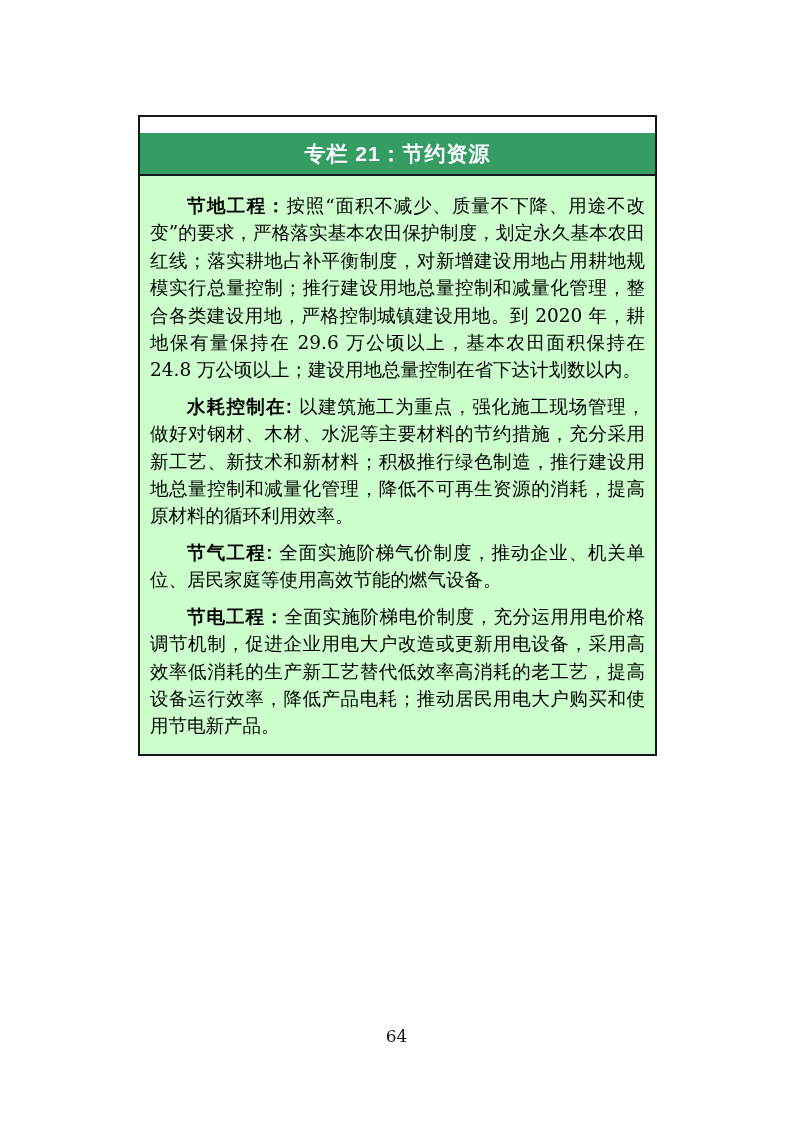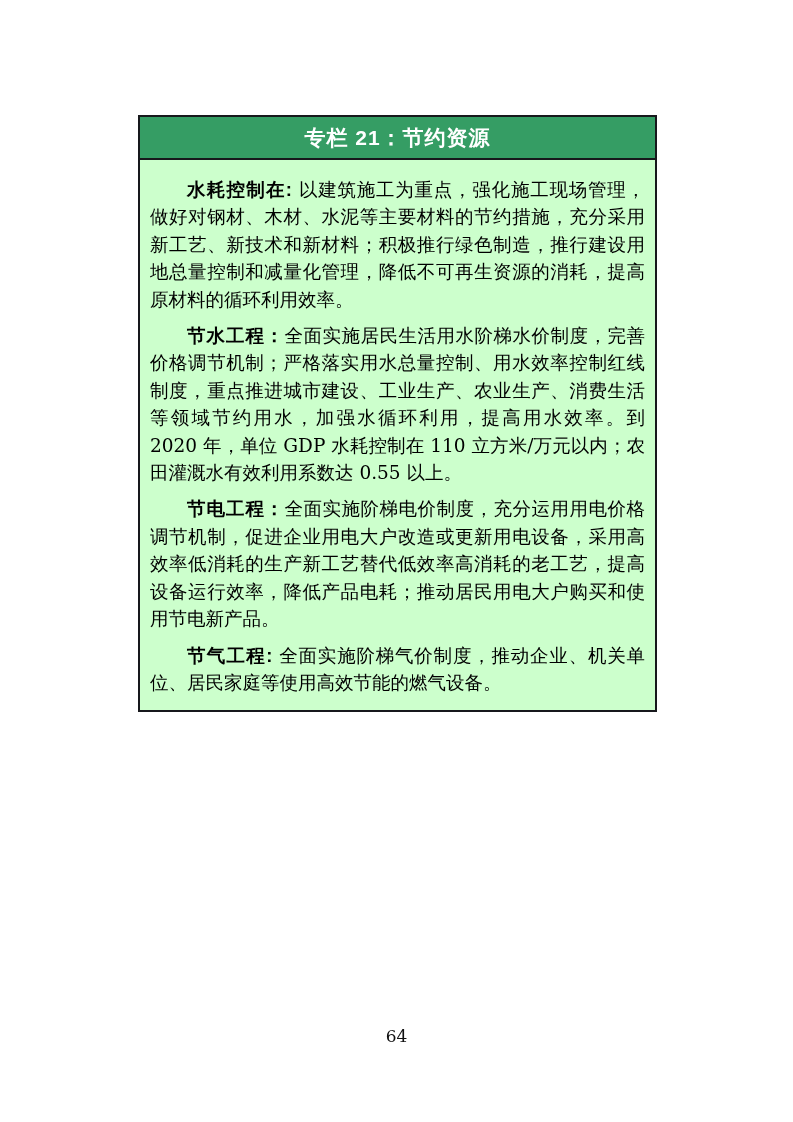--- a/index.html
+++ b/index.html
@@ -23,20 +23,21 @@
     background: var(--header-bg, #359d64);
     color: var(--title-color, #ffffff);
     border-bottom: 2px solid #17181c;
     text-align: center;
     font-family: "Liberation Sans", sans-serif;
     font-weight: bold;
     font-size: 21px;
     line-height: 41px;
     height: 41px;
     letter-spacing: 1px;
+    margin-top: 16px;
   }
   .panel-body {
     background: var(--body-bg, #ccffcc);
     padding: 16px 10px 14px 10px;
   }
   .para {
     margin: 0 0 9px 0;
     text-indent: 2em;
     font-size: 18.5px;
     line-height: 27.4px;
@@ -59,20 +60,20 @@
     font-family: "DejaVu Serif", serif;
     color: #111;
   }
 </style>
 </head>
 <body>
 
 <div class="panel">
   <div class="panel-header">专栏 21：节约资源</div>
   <div class="panel-body">
+    <p class="para"><strong class="para-head">节地工程：</strong><span>按照“面积不减少、质量不下降、用途不改变”的要求，严格落实基本农田保护制度，划定永久基本农田红线；落实耕地占补平衡制度，对新增建设用地占用耕地规模实行总量控制；推行建设用地总量控制和减量化管理，整合各类建设用地，严格控制城镇建设用地。到 2020 年，耕地保有量保持在 29.6 万公顷以上，基本农田面积保持在 24.8 万公顷以上；建设用地总量控制在省下达计划数以内。</span></p>
     <p class="para"><strong class="para-head">水耗控制在: </strong><span>以建筑施工为重点，强化施工现场管理，做好对钢材、木材、水泥等主要材料的节约措施，充分采用新工艺、新技术和新材料；积极推行绿色制造，推行建设用地总量控制和减量化管理，降低不可再生资源的消耗，提高原材料的循环利用效率。</span></p>
-    <p class="para"><strong class="para-head">节水工程：</strong><span>全面实施居民生活用水阶梯水价制度，完善价格调节机制；严格落实用水总量控制、用水效率控制红线制度，重点推进城市建设、工业生产、农业生产、消费生活等领域节约用水，加强水循环利用，提高用水效率。到 2020 年，单位 GDP 水耗控制在 110 立方米/万元以内；农田灌溉水有效利用系数达 0.55 以上。</span></p>
+    <p class="para"><strong class="para-head">节气工程: </strong><span>全面实施阶梯气价制度，推动企业、机关单位、居民家庭等使用高效节能的燃气设备。</span></p>
     <p class="para"><strong class="para-head">节电工程：</strong><span>全面实施阶梯电价制度，充分运用用电价格调节机制，促进企业用电大户改造或更新用电设备，采用高效率低消耗的生产新工艺替代低效率高消耗的老工艺，提高设备运行效率，降低产品电耗；推动居民用电大户购买和使用节电新产品。</span></p>
-    <p class="para"><strong class="para-head">节气工程: </strong><span>全面实施阶梯气价制度，推动企业、机关单位、居民家庭等使用高效节能的燃气设备。</span></p>
   </div>
 </div>
 
 <div class="page-number">64</div>
 
 </body></html>

